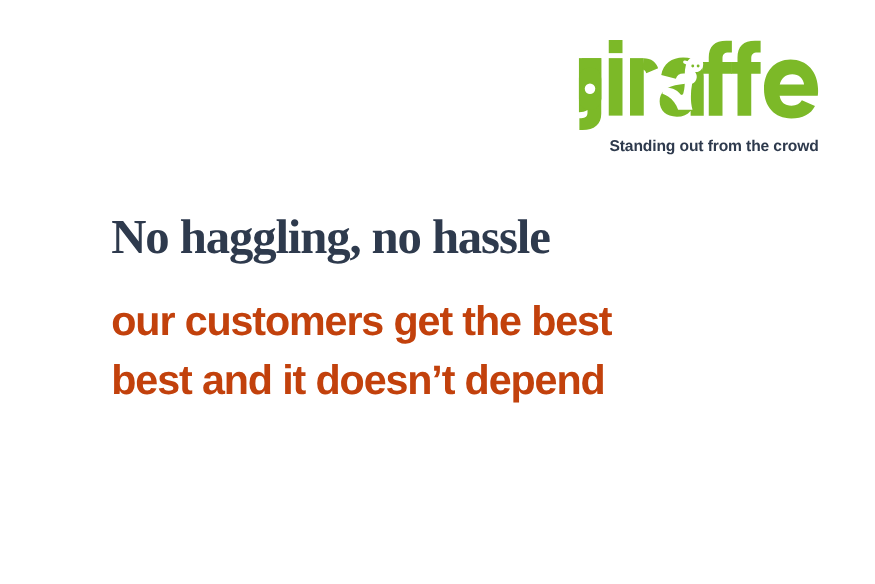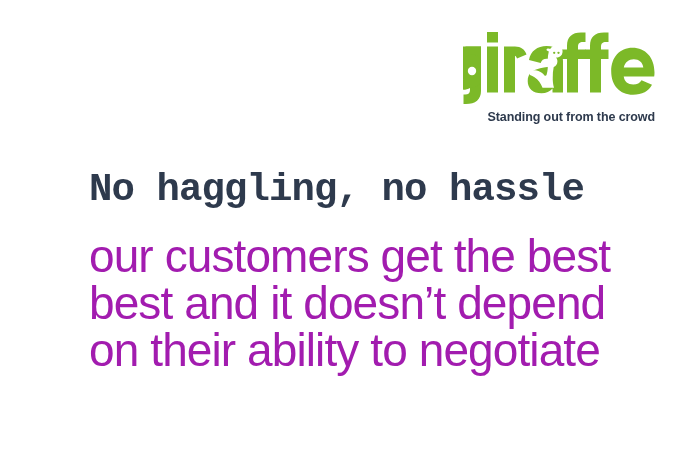--- a/index.html
+++ b/index.html
@@ -54,38 +54,38 @@
   
   .message {
     position: absolute;
     left: 89px;
     top: 168px;
     width: 560px;
   }
 
   .headline {
     margin: 0;
-    font-family: Liberation Mono, monospace;
+    font-family: Liberation Serif, serif;
     font-weight: bold;
     font-size: 39px;
     line-height: 44px;
     letter-spacing: -0.9px;
     color: #2e3a4d;
     white-space: nowrap;
   }
 
   .subcopy {
     margin: 0;
     padding-top: 21px;
     font-family: "Liberation Sans", sans-serif;
-    font-weight: normal;
-    font-size: 46px;
+    font-weight: bold;
+    font-size: 33px;
     line-height: 47px;
     letter-spacing: -0.9px;
-    color: #a21caf;
+    color: #c2410c;
   }
 
   .subcopy .line {
     display: block;
     white-space: nowrap;
   }
 </style>
 </head>
 <body>
 
@@ -127,18 +127,17 @@
     <span class="logo-tagline">Standing out from the crowd</span>
   </div>
 
   <div class="message">
 
     <h1 class="headline">No haggling, no hassle</h1>
 
     <p class="subcopy">
       <span class="line">our customers get the best</span>
       <span class="line">best and it doesn’t depend</span>
-      <span class="line">on their ability to negotiate</span>
     </p>
 
   </div>
 
 </div>
 
 </body></html>

